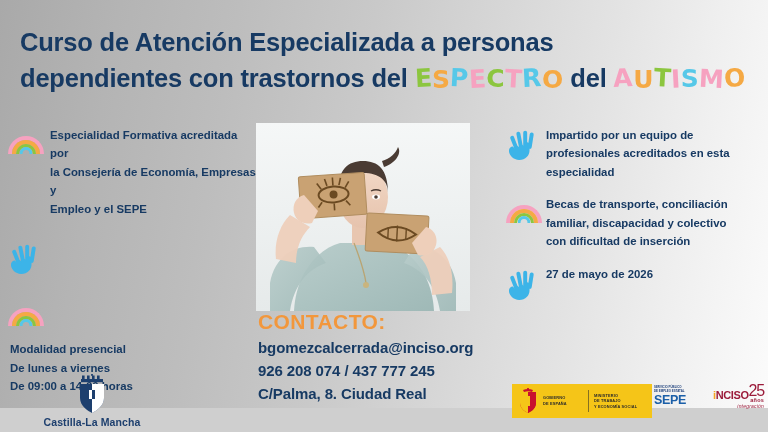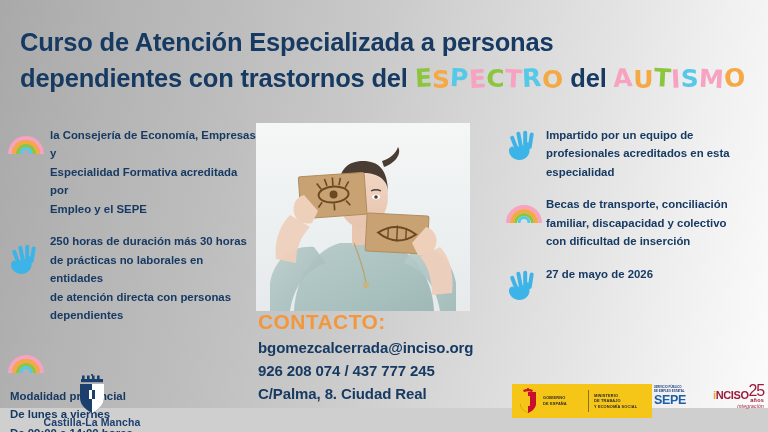--- a/index.html
+++ b/index.html
@@ -122,45 +122,39 @@
     <div class="block b-acred">
       <div class="ico">
         <div class="rainbow">
             <i class="r1"></i>
             <i class="r2"></i>
             <i class="r3"></i>
             <i class="r4"></i>
           </div>
       </div>
       <div class="txt">
+        <div>Especialidad Formativa acreditada por</div>
         <div>la Consejería de Economía, Empresas y</div>
-        <div>Especialidad Formativa acreditada por</div>
         <div>Empleo y el SEPE</div>
       </div>
     </div>
 
     <div class="block b-hours">
       <div class="ico">
         <div class="hand">
           <svg viewBox="0 0 48 48" aria-hidden="true">
             <g fill="#3cb4e8">
               <rect x="9" y="12" width="5" height="18" rx="2.5" transform="rotate(-22 11.5 21)"></rect>
               <rect x="16" y="7" width="5" height="22" rx="2.5" transform="rotate(-11 18.5 18)"></rect>
               <rect x="23" y="6" width="5" height="23" rx="2.5"></rect>
               <rect x="30" y="8" width="5" height="21" rx="2.5" transform="rotate(9 32.5 18.5)"></rect>
               <path d="M10 26c-3 0-5 2.3-5 5.2 0 5.6 5.4 11.6 13 11.6 8 0 13-5.4 13-12.2V24c0-2-1.4-3.4-3.2-3.4S24.6 22 24.6 24v3.2c0-1.8-1.4-3.2-3.2-3.2s-3.2 1.4-3.2 3.2v1.2c0-1.7-1.3-3-3-3s-3 1.3-3 3z"></path>
             </g>
           </svg>
         </div>
-      </div>
-      <div class="txt">
-        <div>250 horas de duración más 30 horas</div>
-        <div>de prácticas no laborales en entidades</div>
-        <div>de atención directa con personas</div>
-        <div>dependientes</div>
       </div>
     </div>
 
     <div class="block b-mod">
       <div class="ico">
         <div class="rainbow">
             <i class="r1"></i>
             <i class="r2"></i>
             <i class="r3"></i>
             <i class="r4"></i>

